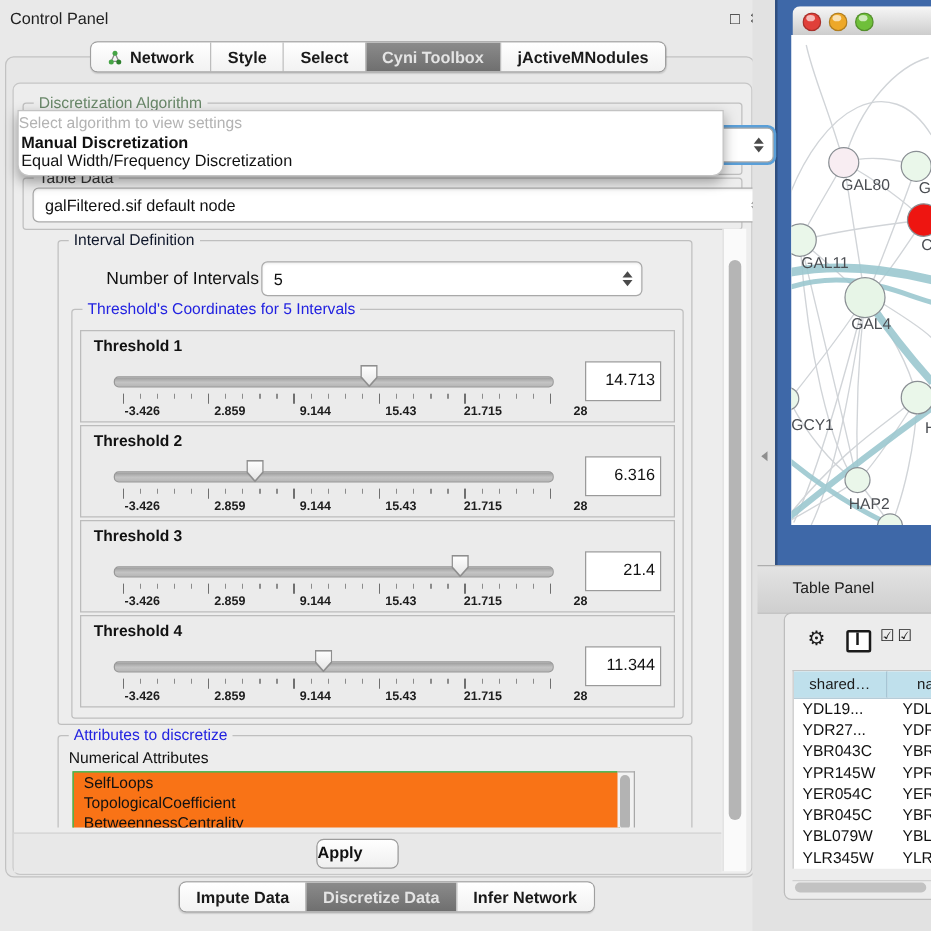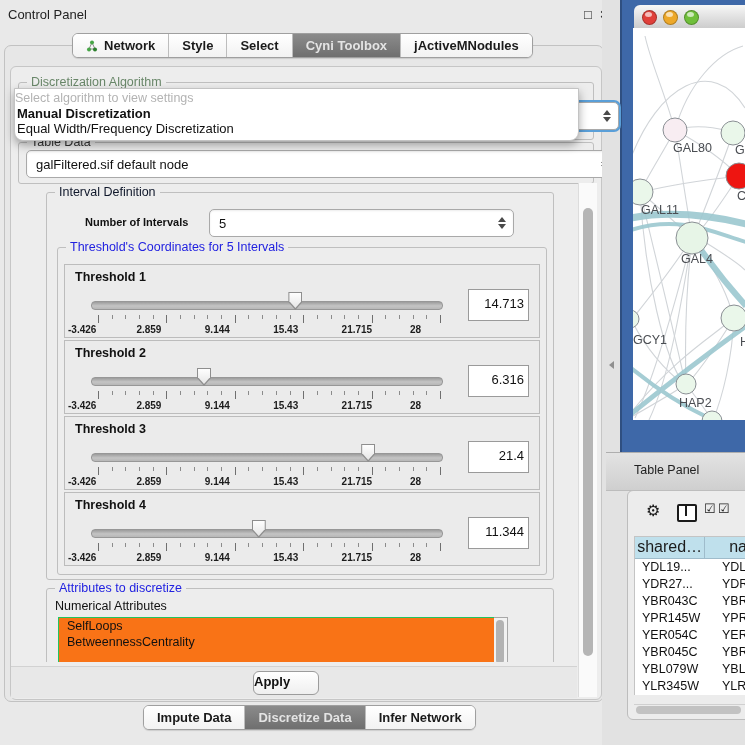--- a/index.html
+++ b/index.html
@@ -49,21 +49,21 @@
            border:1px solid #bcbcbc}
   .thr-label{position:absolute;left:10px;top:5px;font-size:12.5px;font-weight:bold;color:#111}
   .slider{position:absolute;left:26px;top:26px;width:352px;height:46px}
   .track{position:absolute;left:0;top:10px;width:350px;height:7px;border-radius:4px;
          background:linear-gradient(#9c9c9c,#c4c4c4 55%,#b7b7b7);border:1px solid #979797}
   .minor-ticks{position:absolute;left:7px;top:24px;width:345px;height:4px;
     background:repeating-linear-gradient(to right,#8b8b8b 0,#8b8b8b 1px,transparent 1px,transparent 13.68px)}
   .major-ticks{position:absolute;left:7px;top:24px;width:345px;height:8px;
     background:repeating-linear-gradient(to right,#6f6f6f 0,#6f6f6f 1px,transparent 1px,transparent 68.4px)}
   .tick-labels{position:absolute;left:7px;top:33px;width:345px;height:12px}
-  .tick-labels span{position:absolute;width:60px;text-align:left;font-size:10px;
+  .tick-labels span{position:absolute;width:60px;text-align:right;font-size:10px;
                     font-weight:bold;color:#1c1c1c}
   .thumb{position:absolute;top:1px;width:14px;height:18px;
          clip-path:polygon(0 0,100% 0,100% 55%,50% 100%,0 55%);background:#8e8e8e}
   .thumb i{position:absolute;left:1px;top:1px;right:1px;bottom:2px;display:block;
          clip-path:polygon(0 0,100% 0,100% 55%,50% 100%,0 55%);background:linear-gradient(#fefefe,#e6e6e6)}
   .thr-value{position:absolute;left:403px;top:24px;width:55px;height:30px;background:#fff;
              border:1px solid #9a9a9a;font-size:13px;line-height:28px;text-align:right;padding-right:4px}
   
   #attr-list{position:absolute;left:11px;top:28px;width:436px;height:50px;background:#f97316;
              border:1px solid #22c55e;overflow:hidden}
@@ -96,21 +96,21 @@
           line-height:35px;padding-left:28px}
   #tp-box{left:627px;top:490px;width:118px;height:228px;background:#ececec;
           border:1px solid #bdbdbd;border-radius:6px 0 0 6px}
   #tp-toolbar{position:absolute;left:0;top:0;width:100%;height:44px}
   .tool{position:absolute;top:10px;color:#1a1a1a}
   #col-ic{width:16px;height:14px;border:2px solid #1a1a1a;border-radius:2px;background:#fff}
   #col-ic i{position:absolute;left:6px;top:0;width:2px;height:10px;background:#1a1a1a;display:block}
   #tp-table{position:absolute;left:6px;top:45px;width:112px;height:158px;background:#fff;
             border:1px solid #c4c4c4;border-bottom:none;overflow:hidden}
   .hrow{display:flex;height:21px;border-bottom:1px solid #9fbccb}
-  .hcell{background:#bfe0ec;font-size:16px;color:#1b1b1b;line-height:20px;white-space:nowrap}
+  .hcell{background:#bfe0ec;font-size:12px;color:#1b1b1b;line-height:20px;white-space:nowrap}
   .hc1{width:75px;text-align:center;border-right:1px solid #9fbccb}
   .hc2{flex:1;padding-left:24px}
   .trow{display:flex;height:17px;font-size:12.5px;line-height:17px;color:#111;white-space:nowrap}
   .tc1{width:75px;padding-left:7px}
   .tc2{flex:1;padding-left:5px;overflow:hidden}
   #h-sb{position:absolute;left:6px;top:213px;width:112px;height:11px;background:#ececec;border-top:1px solid #d0d0d0}
   #h-sb i{position:absolute;left:2px;top:1px;width:105px;height:8px;border-radius:4px;background:#c2c2c2}
 </style>
 </head>
 <body>
@@ -160,21 +160,21 @@
 </div>
 <div class="combo" style="left:26px;top:150px;width:558px;height:26px">
   <span>galFiltered.sif default node</span>
   <span class="arrows"></span>
 </div>
 
 <div class="abs" id="viewport">
 
   <div class="group" style="left:32px;top:9px;width:506px;height:386px">
     <span class="gtitle t-green">Interval Definition</span>
-    <div style="position:absolute;left:38px;top:16px;height:26px;line-height:26px;font-size:11px;font-weight:bold">Number of Intervals</div>
+    <div style="position:absolute;left:38px;top:16px;height:26px;line-height:26px;font-size:14px;font-weight:normal">Number of Intervals</div>
     <div class="combo" style="left:162px;top:16px;width:272px;height:26px">
       <span>5</span>
       <span class="arrows"></span>
     </div>
 
     <div class="group" style="left:10px;top:54px;width:488px;height:326px">
       <span class="gtitle t-blue">Threshold's Coordinates for 5 Intervals</span>
 
       <div class="thr-box" style="top:16px">
         <div class="thr-label">Threshold 1</div>
@@ -260,20 +260,21 @@
         <div class="thr-value">11.344</div>
       </div>
     </div>
   </div>
 
   <div class="group" style="left:32px;top:405px;width:506px;height:78px">
     <span class="gtitle t-blue">Attributes to discretize</span>
     <div style="position:absolute;left:8px;top:10px;font-size:12.5px;font-weight:normal">Numerical Attributes</div>
     <div id="attr-list">
         <div class="list-item">SelfLoops</div>
+        <div class="list-item">TopologicalCoefficient</div>
         <div class="list-item">BetweennessCentrality</div>
       </div>
     <div id="attr-sb">
         <i></i>
       </div>
   </div>
 </div>
 
 <div class="abs" id="pane-sb">
     <i></i>

